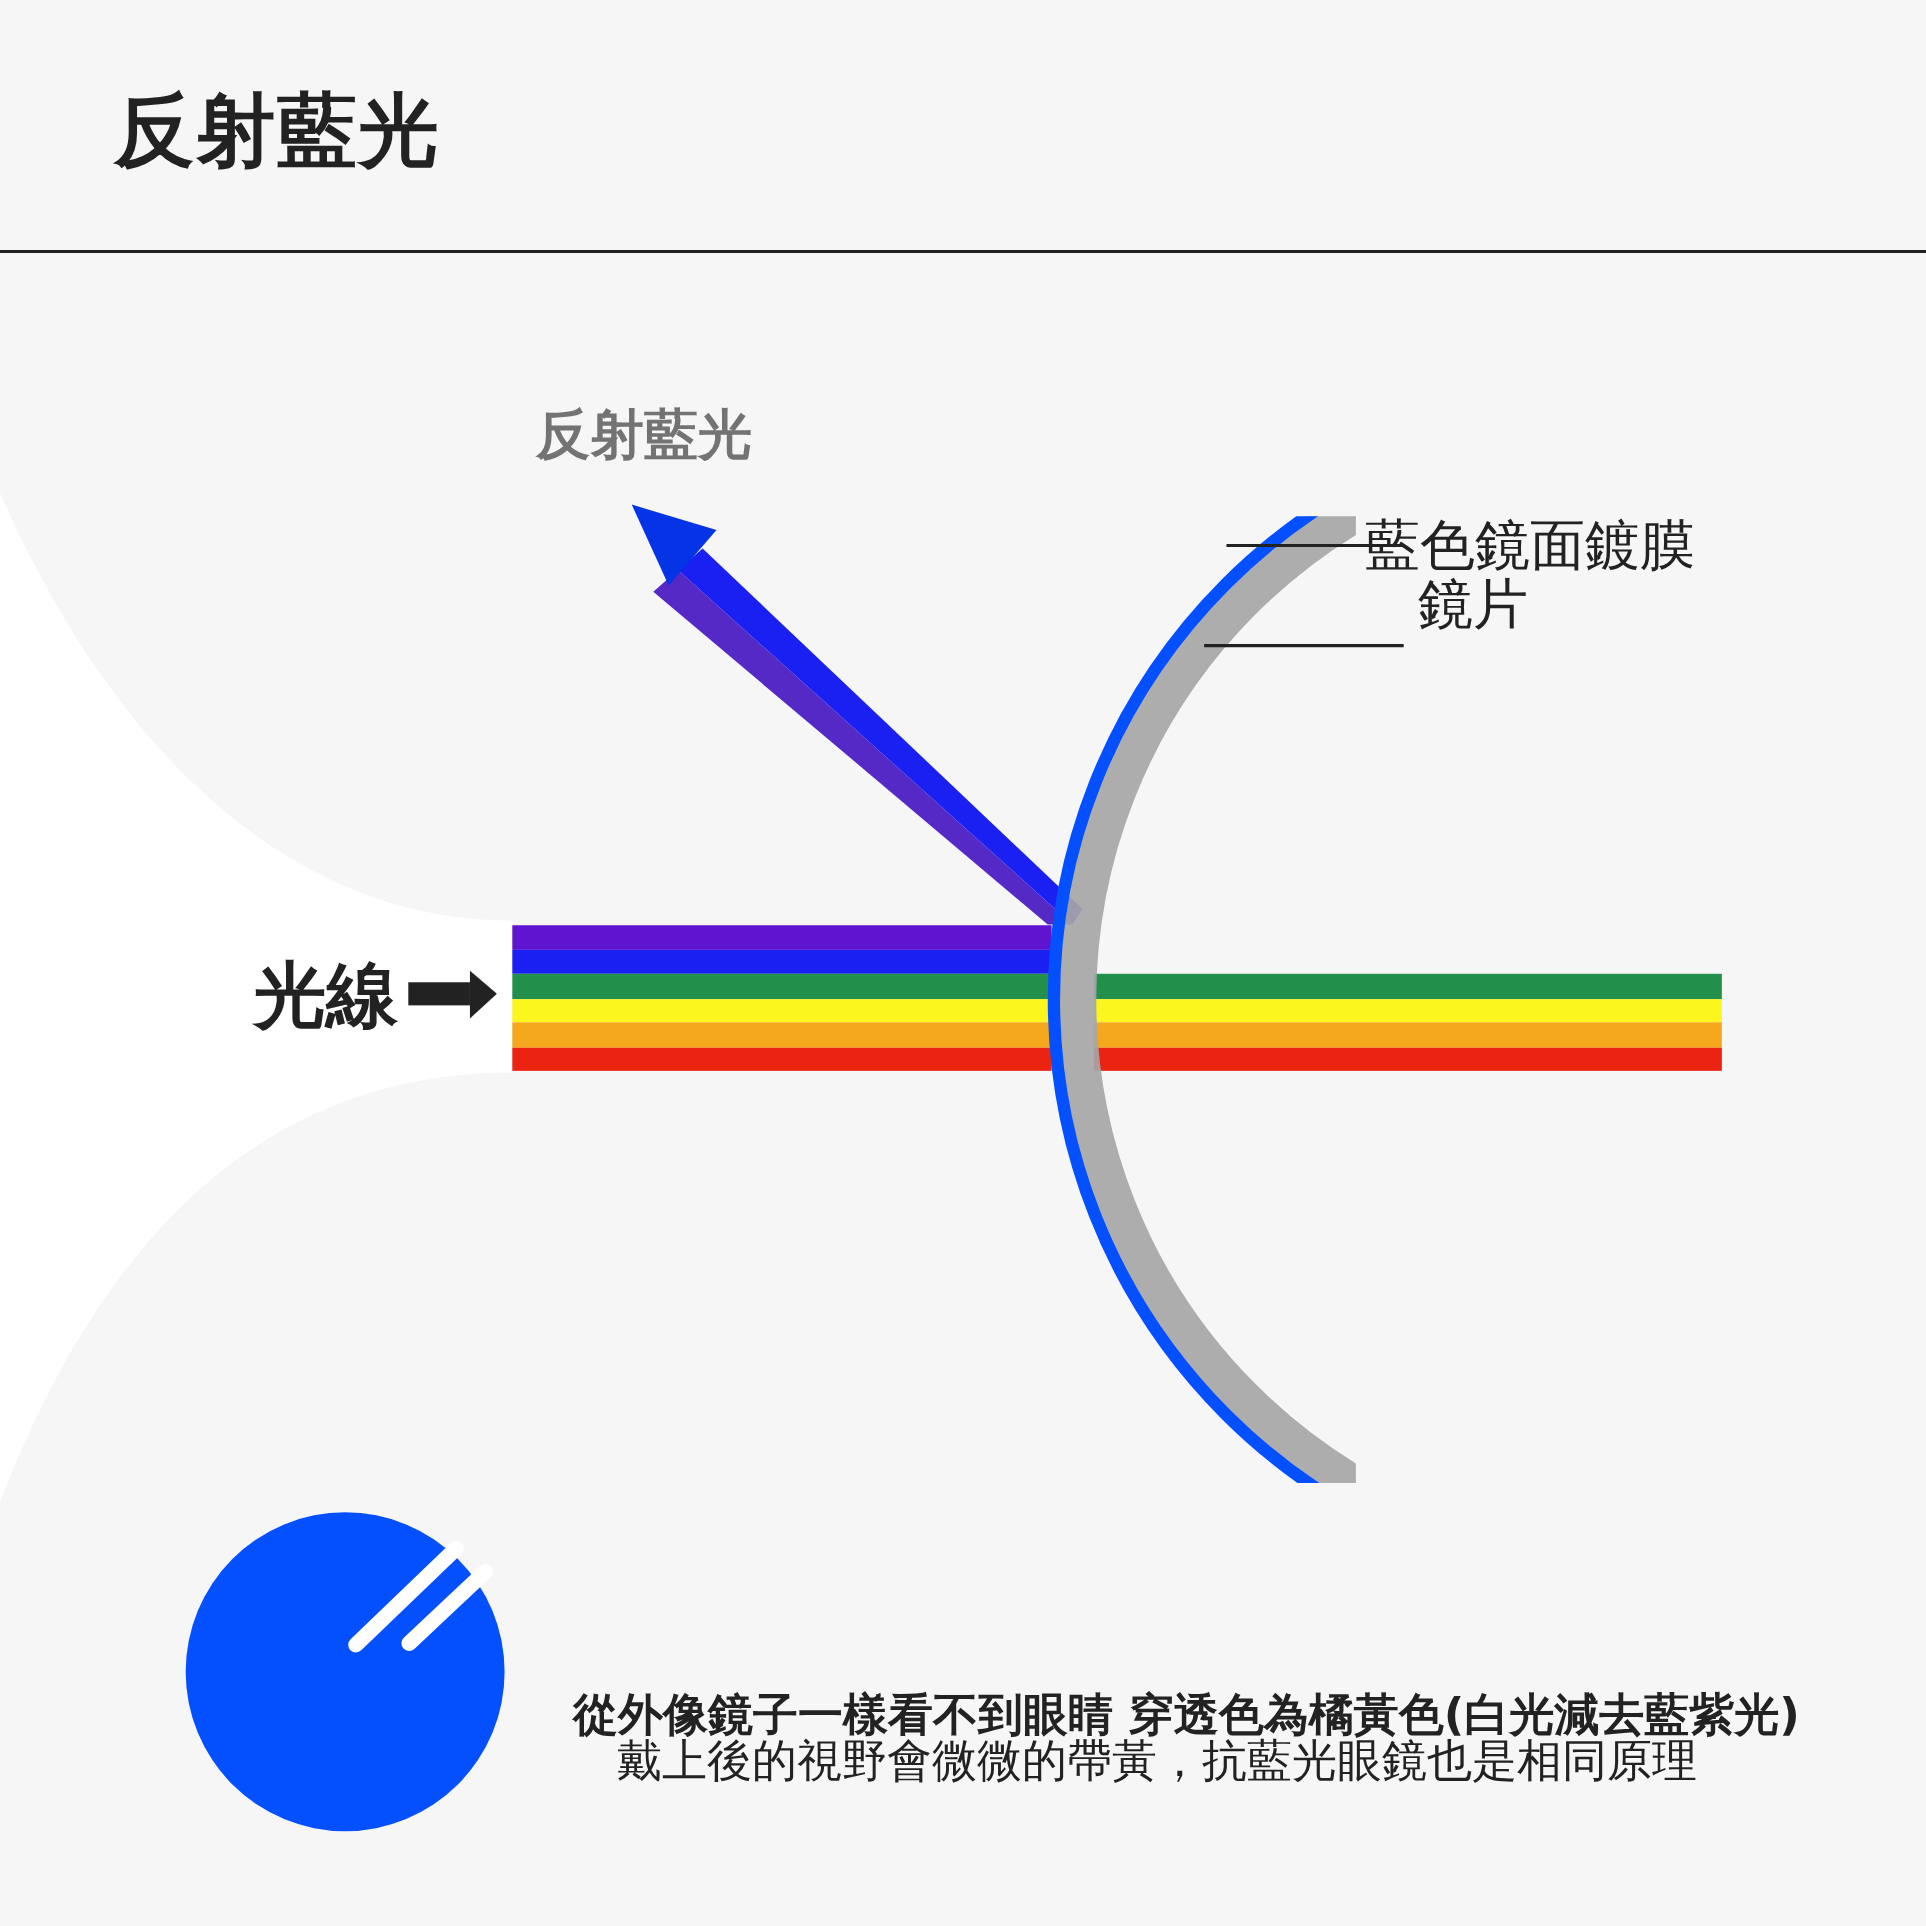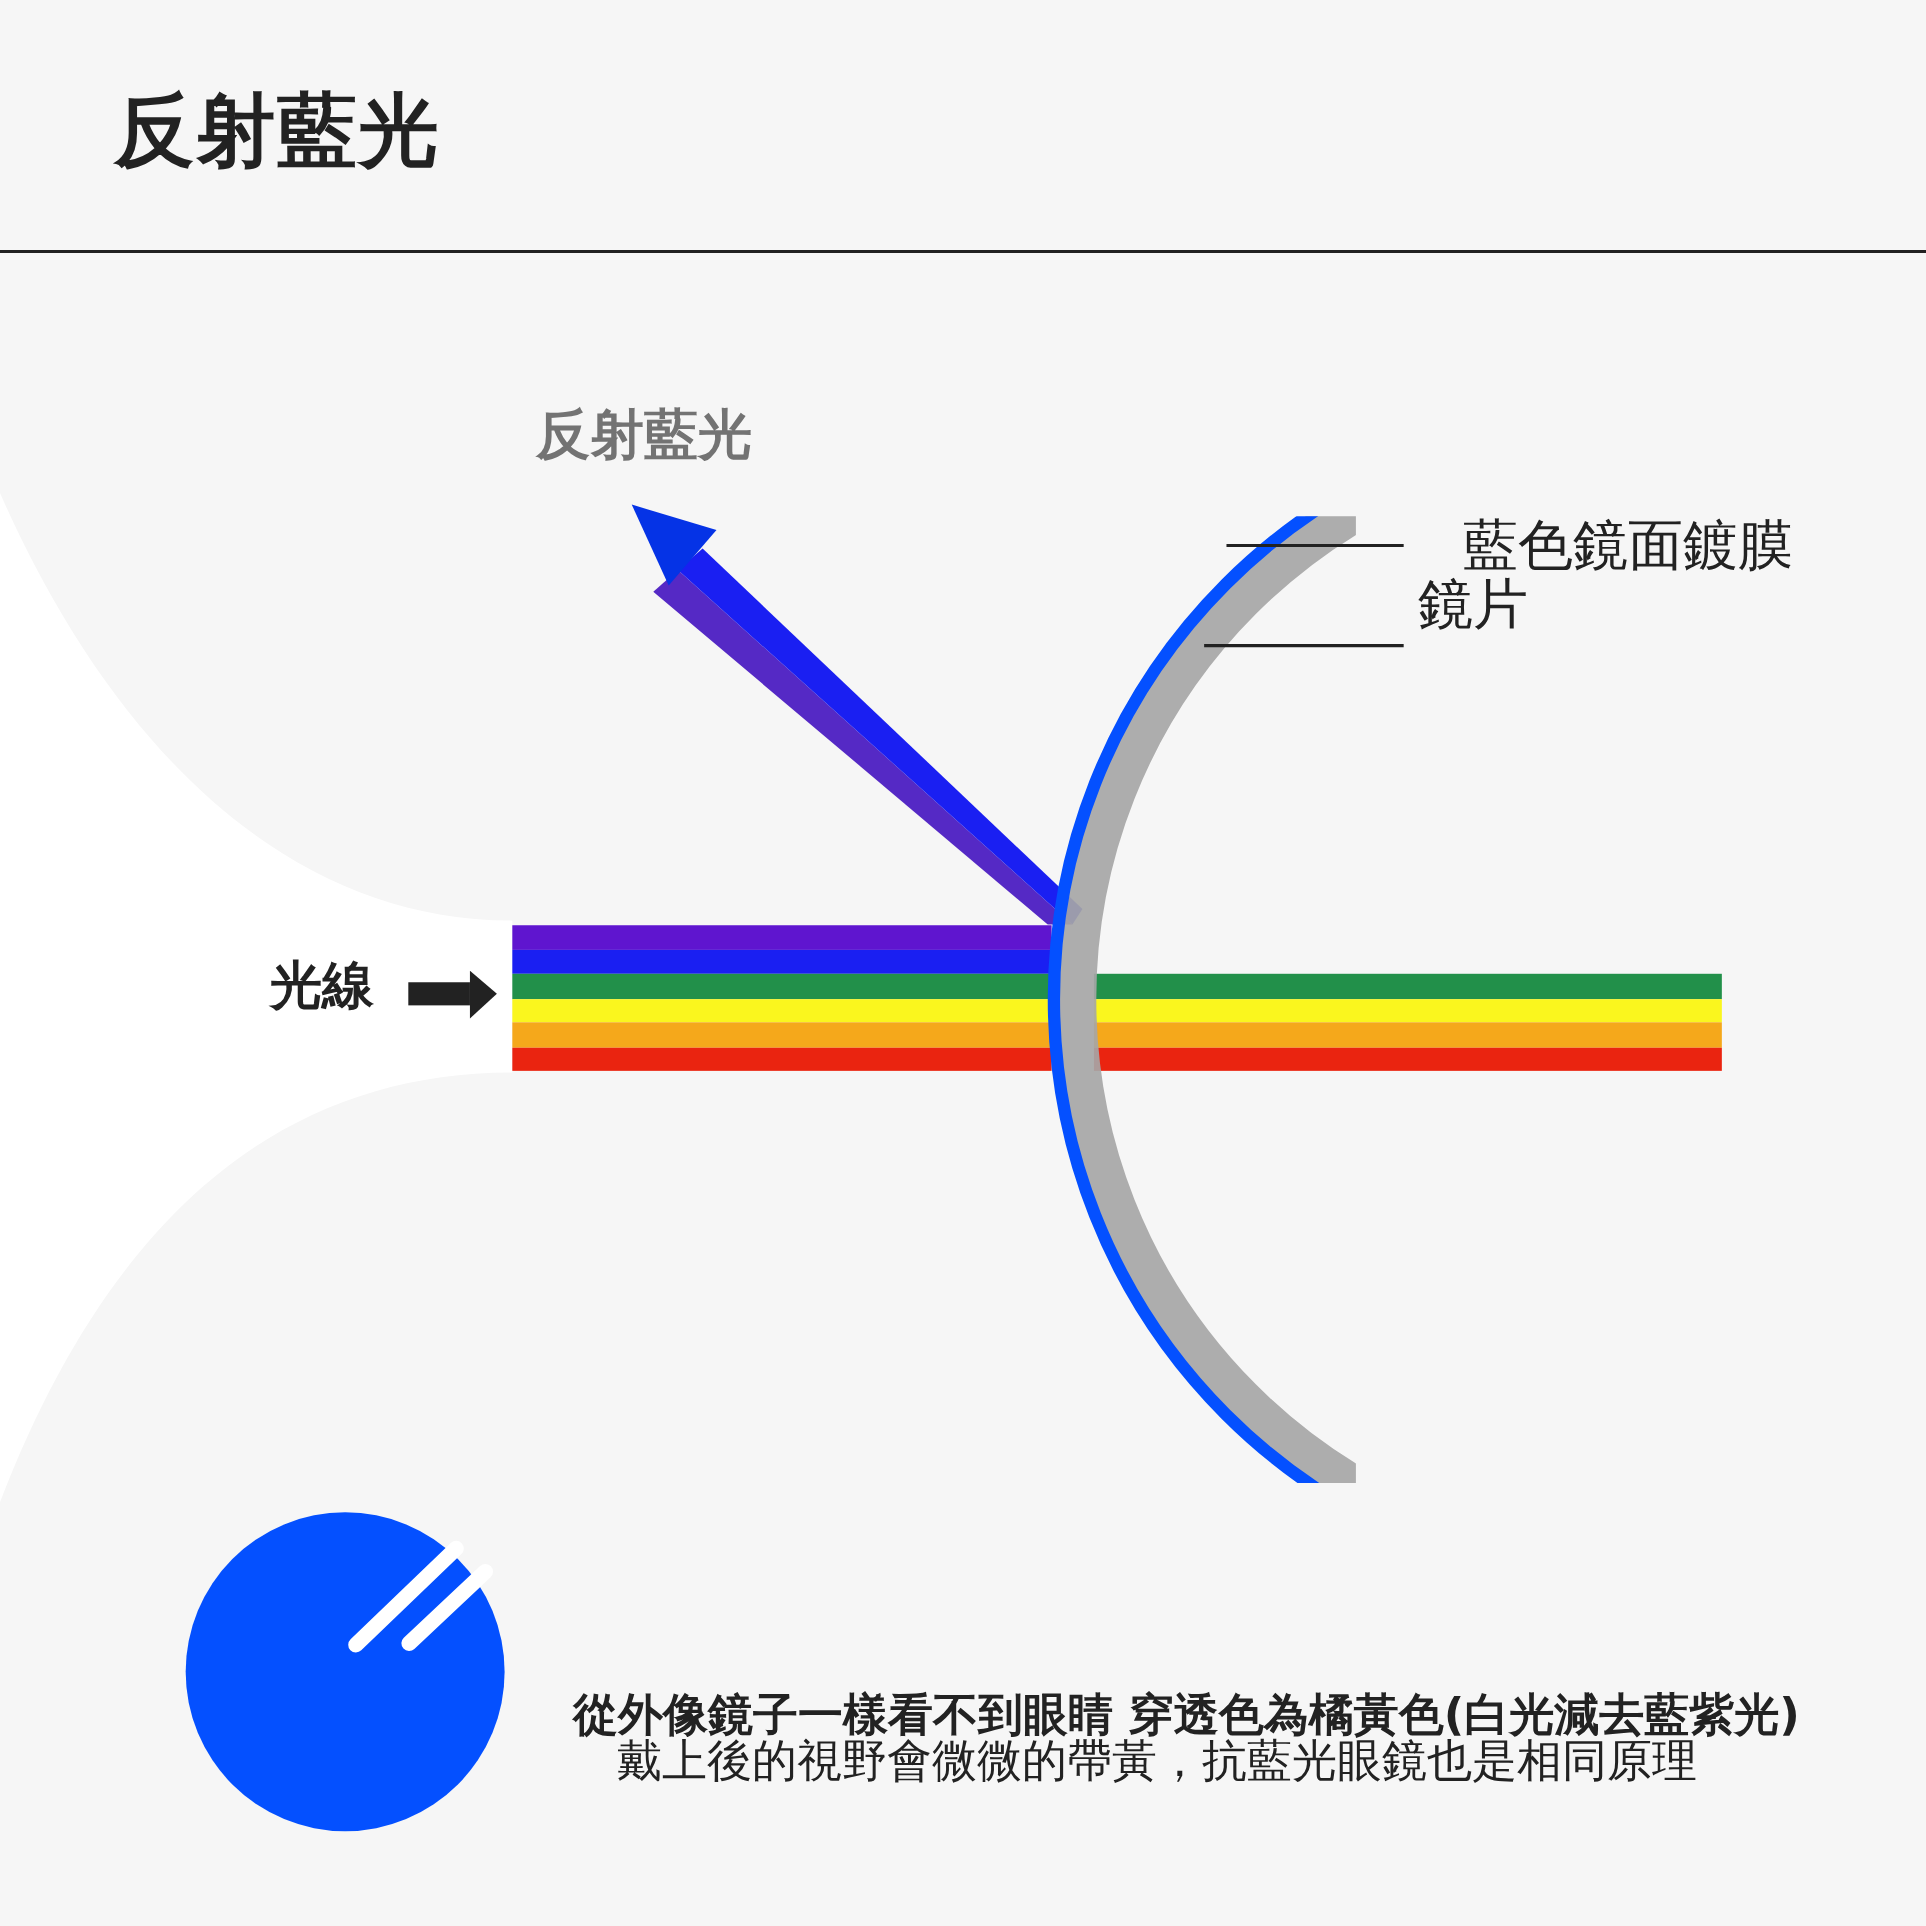--- a/index.html
+++ b/index.html
@@ -13,21 +13,21 @@
   #bg-svg { position: absolute; left: 0; top: 0; }
   .title {
     left: 114px; top: 91px; font-size: 80px; font-weight: bold;
     letter-spacing: 1.5px; line-height: 1;
   }
   .divider { left: 0; top: 250px; width: 1926px; height: 3.1px; background: #222222; }
   .reflect-label {
     left: 536px; top: 408px; font-size: 54px; font-weight: bold; line-height: 1;
   }
   .right-label { font-size: 55px; line-height: 1; }
-  .ray-label { left: 254px; top: 959px; font-size: 52px; font-weight: bold; line-height: 1; margin-left: 16px; }
+  .ray-label { left: 254px; top: 959px; font-size: 72px; font-weight: bold; line-height: 1; }
   .note1 { left: 573px; top: 1664px; font-size: 45px; font-weight: bold; line-height: 1; white-space: nowrap; margin-top: 28px; }
   .note2 { left: 573px; top: 1738px; font-size: 45px; line-height: 1; white-space: nowrap; margin-left: 44px; }
 </style>
 </head>
 <body>
 
 <svg id="bg-svg" width="1926" height="1926" viewBox="0 0 2500 2500">
 
   <path d="M0,640 C150,980 380,1195 665,1195 L665,1392 C380,1392 150,1560 0,1950 Z" fill="#ffffff"></path>
 
@@ -74,20 +74,20 @@
     <line x1="462" y1="2135" x2="592" y2="2010" stroke="#ffffff" stroke-width="20" stroke-linecap="round"></line>
     <line x1="531" y1="2133" x2="630" y2="2040" stroke="#ffffff" stroke-width="20" stroke-linecap="round"></line>
   </g>
 </svg>
 
 <div class="abs title">反射藍光</div>
 <div class="abs divider"></div>
 
 <div class="abs reflect-label" style="color:#737373">反射藍光</div>
 
-<div class="abs right-label" style="left:1463px; top:518px;">藍色鏡面鍍膜</div>
+<div class="abs right-label" style="left:1365px; top:518px;">藍色鏡面鍍膜</div>
 <div class="abs right-label" style="left:1418px; top:577px;">鏡片</div>
 
 <div class="abs ray-label">光線</div>
 
 <div class="abs note1">從外像鏡子一樣看不到眼睛 穿透色為橘黃色(白光減去藍紫光)</div>
 <div class="abs note2">戴上後的視野會微微的帶黃，抗藍光眼鏡也是相同原理</div>
 
 
 </body></html>

